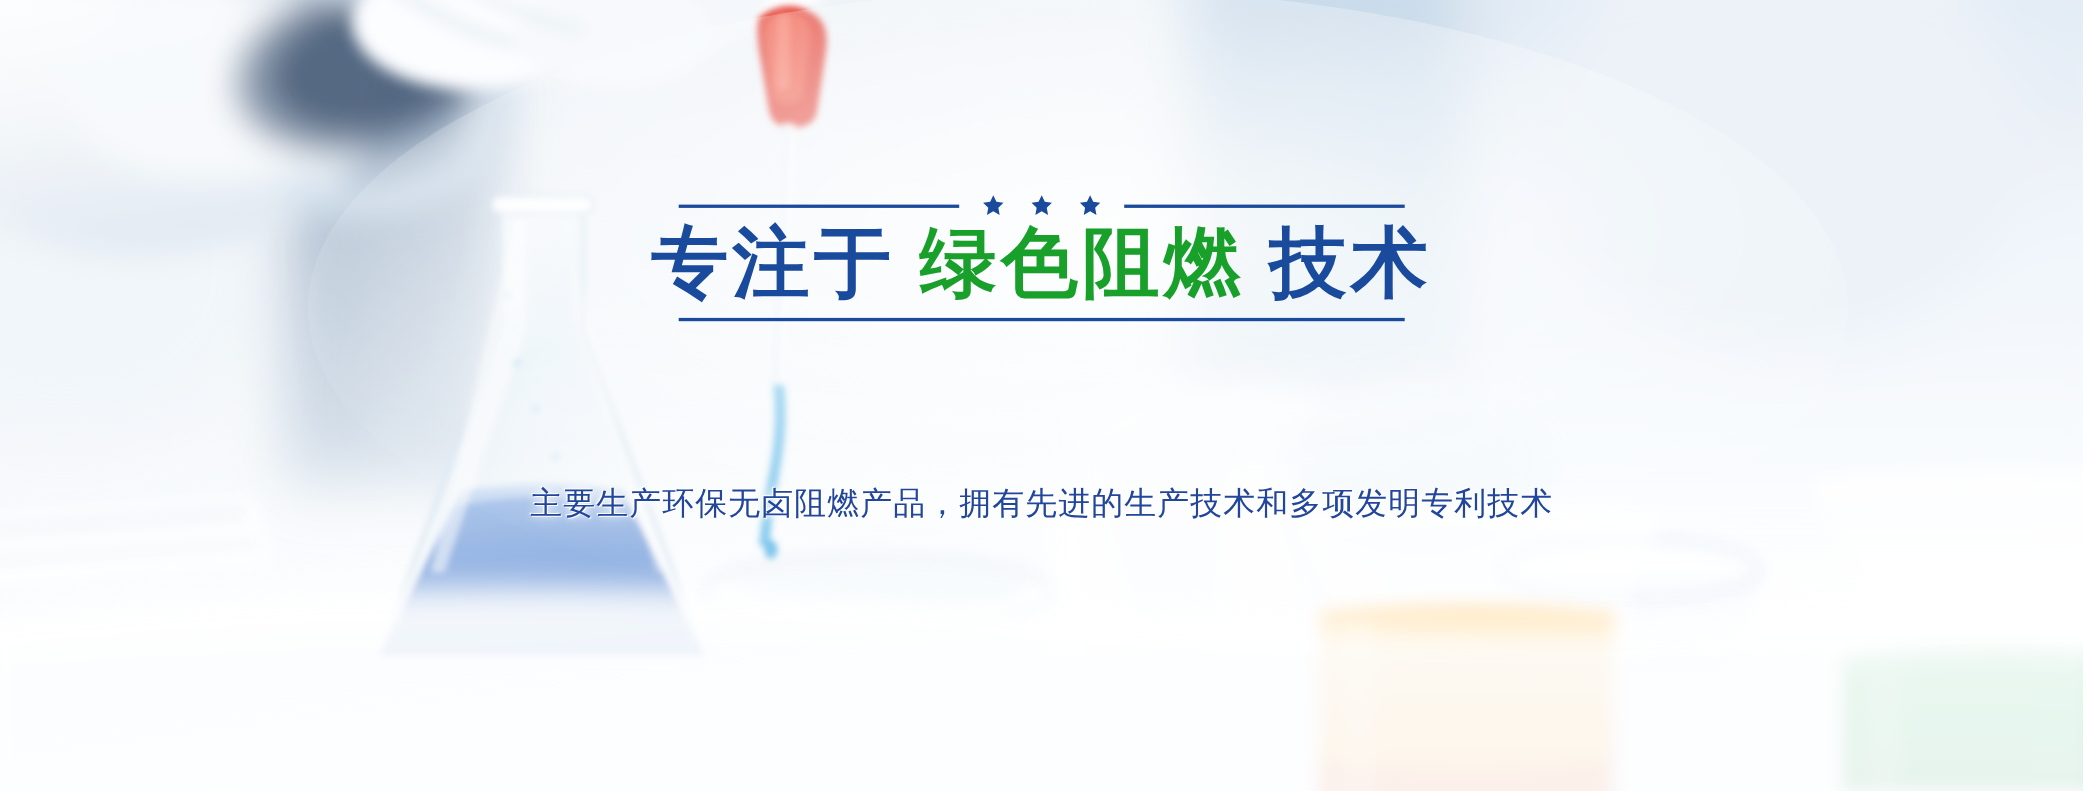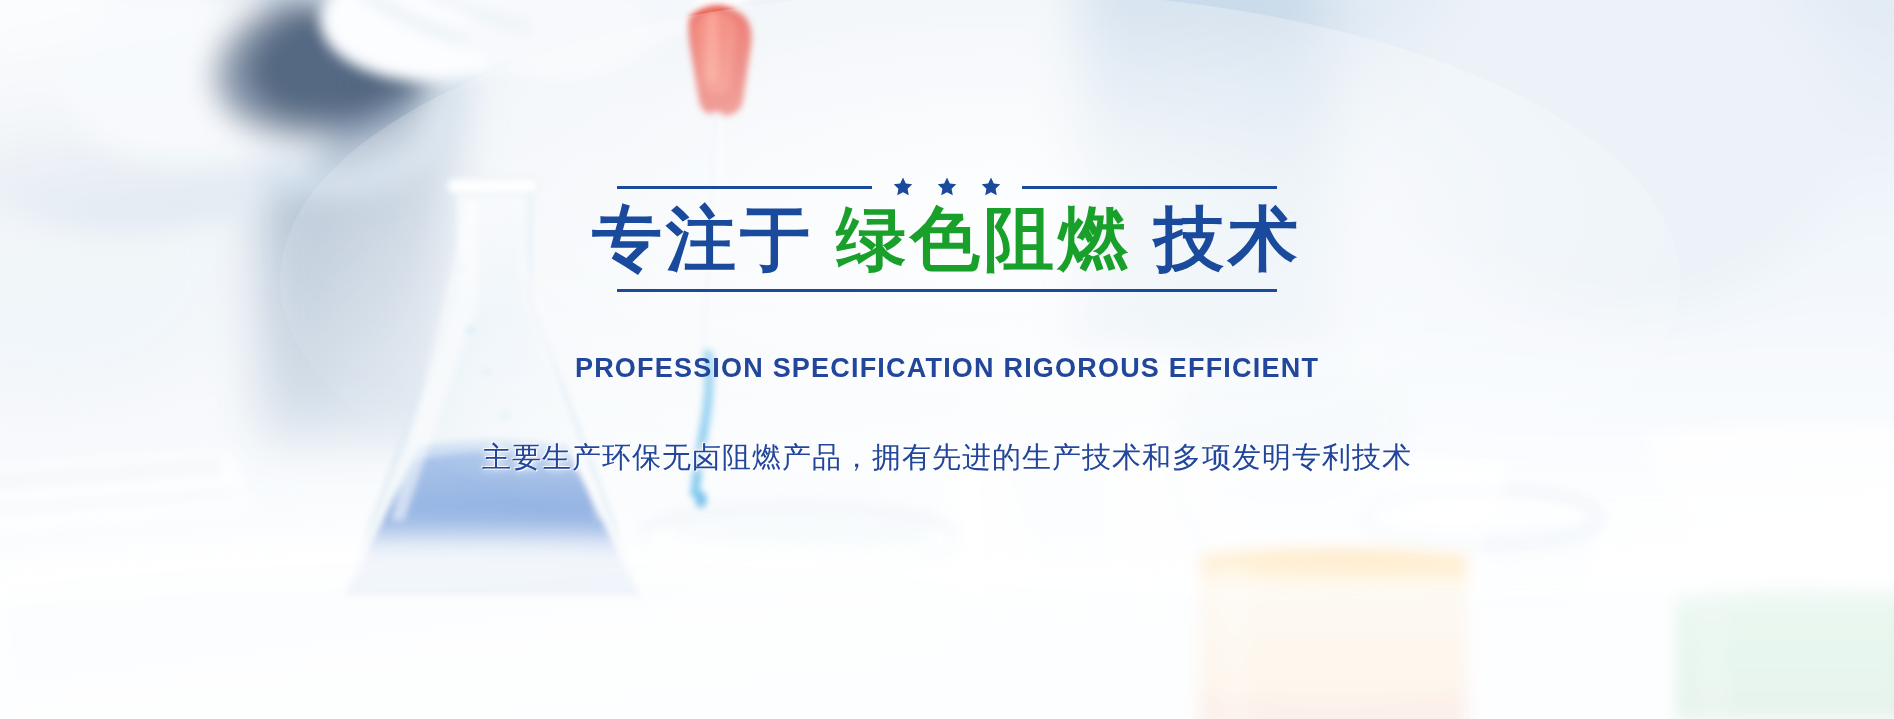--- a/index.html
+++ b/index.html
@@ -282,18 +282,17 @@
       </div>
       <div class="rule"></div>
     </div>
 
     <div class="headline">
       <span class="h-blue">专注于</span><span class="h-gap"></span><span class="h-green">绿色阻燃</span><span class="h-gap"></span><span class="h-blue">技术</span>
     </div>
 
     <div class="underline"></div>
 
-    <div class="subtitle">PROFESSION SPECIFICATION RIGOROUS EFFICIENT</div>
 
     <div class="desc">主要生产环保无卤阻燃产品，拥有先进的生产技术和多项发明专利技术</div>
 
   </div>
 </div>
 
 </body></html>

